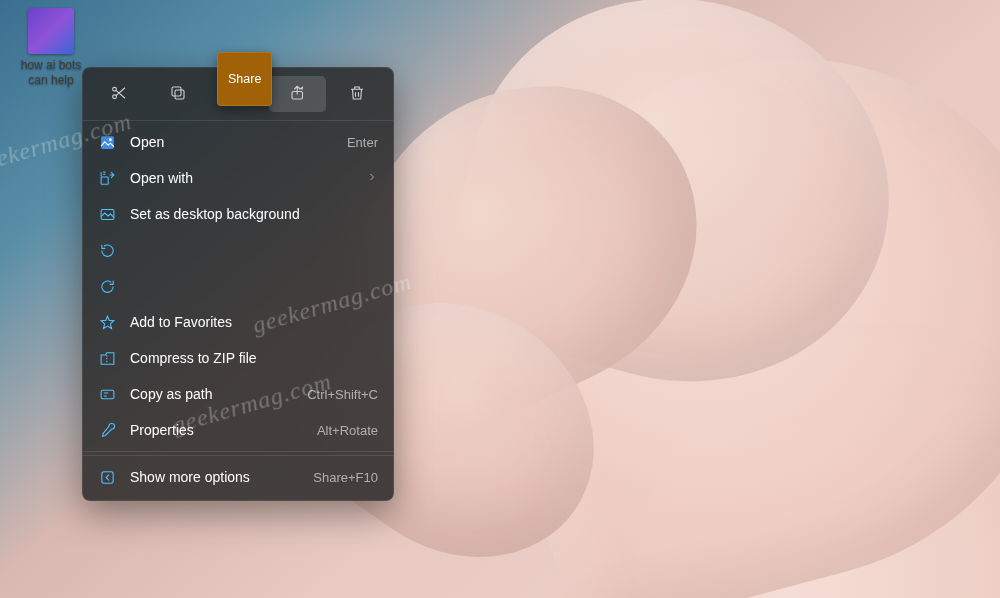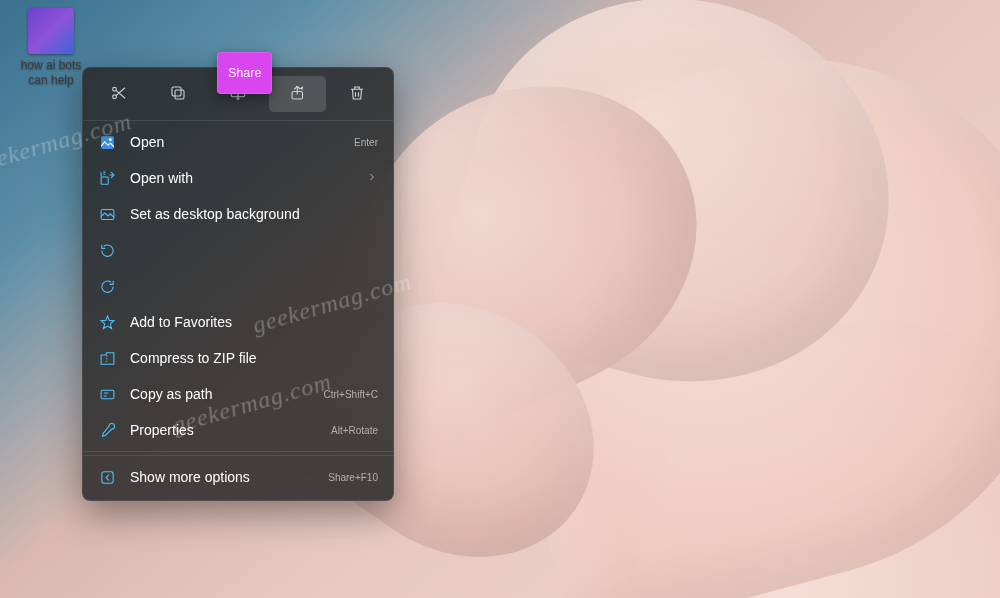--- a/index.html
+++ b/index.html
@@ -28,26 +28,26 @@
       box-shadow: 0 12px 36px rgba(0,0,0,.4); color:#fff; font-size:14px;}
     .quick-row { display:flex; gap:2px; padding:3px 2px 5px; }
     .quick-btn { flex:1; height:36px; border-radius:5px; display:flex; align-items:center; justify-content:center; cursor:pointer; color:#d0d0d0;}
     .quick-btn.active { background:rgba(255,255,255,.14);}
     .quick-btn svg { width:18px; height:18px; stroke:#d0d0d0; fill:none; stroke-width:1.5;}
     .sep { height:1px; background:rgba(255,255,255,.1); margin:3px -5px;}
     .menu-item { display:flex; align-items:center; height:36px; padding:0 10px; border-radius:5px; cursor:pointer;}
     .mi-icon { width:18px; height:18px; margin-right:14px; display:flex; align-items:center; justify-content:center;}
     .mi-icon svg { width:17px; height:17px; stroke:#4cc2ff; fill:none; stroke-width:1.5;}
     .mi-label { flex:1; color:#fff; font-size:14px;}
-    .mi-accel { color:#b0b0b0; font-size:10px;}
+    .mi-accel { color:#b0b0b0; font-size:13px;}
     .mi-chev { color:#b0b0b0;}
     .mi-chev svg { width:12px; height:12px; stroke:#b0b0b0; fill:none; stroke-width:2;}
 
-    .tooltip { position:absolute; left:217px; top:52px; background:#d946ef;
-      border:1px solid rgba(255,255,255,.12); padding:13px 10px; border-radius:4px;
+    .tooltip { position:absolute; left:217px; top:52px; background:#a16207;
+      border:1px solid rgba(255,255,255,.12); padding:19px 10px; border-radius:4px;
       color:#fff; font-size:12.5px; box-shadow:0 4px 12px rgba(0,0,0,.4); z-index:20;}
 
     .watermark { position:absolute; color:rgba(255,255,255,.28); font-size:24px; font-style:italic;
       font-family:Georgia,serif; pointer-events:none; transform:rotate(-16deg); letter-spacing:1px;}
     .wm1{ left:-30px; top:130px;} .wm2{ left:170px; top:390px;} .wm3{ left:250px; top:290px;}
   </style>
 </head>
 <body>
 
 <div class="petals">

